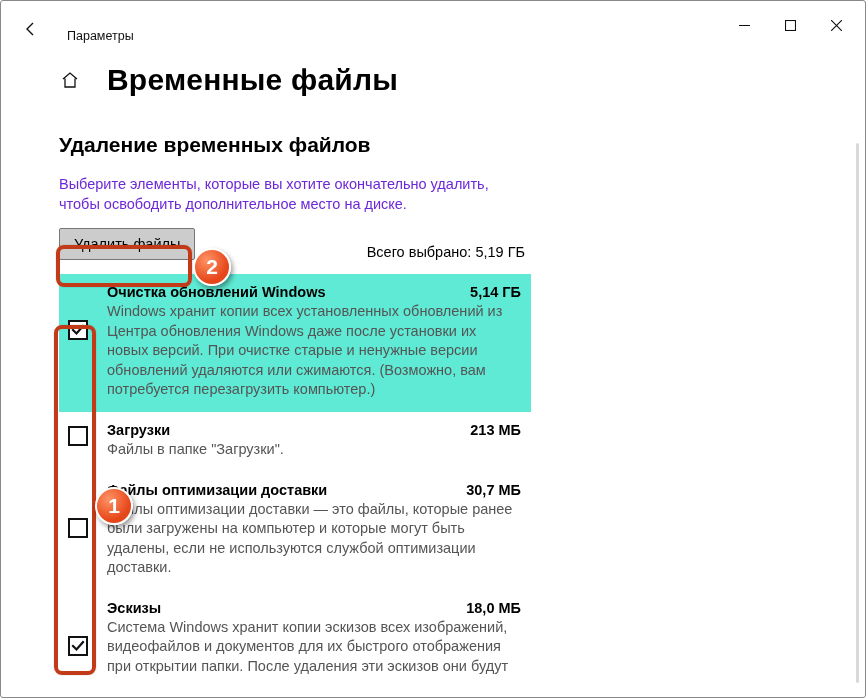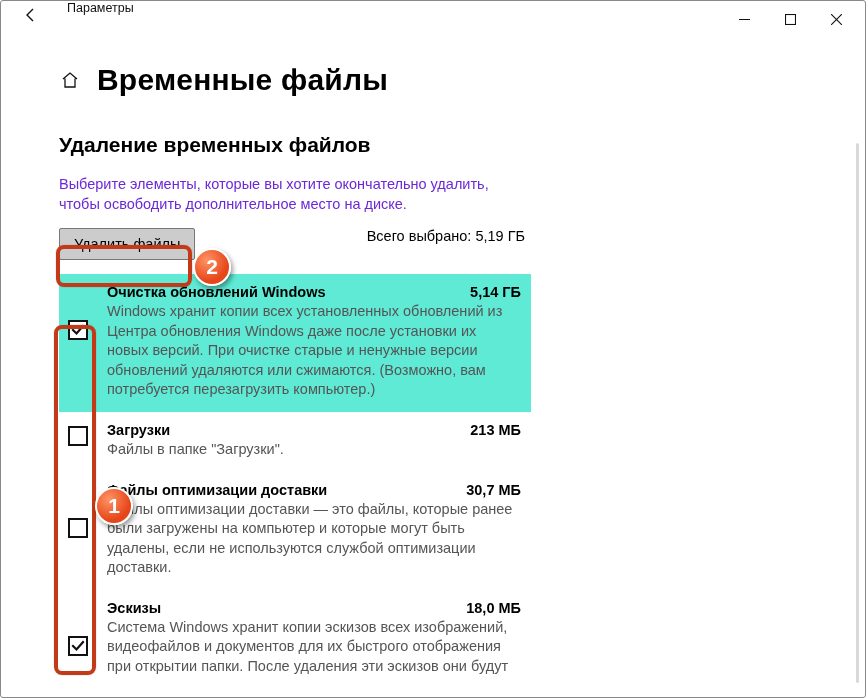--- a/index.html
+++ b/index.html
@@ -10,48 +10,48 @@
     height: 698px;
     overflow: hidden;
     position: relative;
     border: 1px solid #888;
     border-radius: 3px;
   }
   
   .titlebar {
     height: 42px;
     display: flex;
-    align-items: flex-start;
+    align-items: flex-end;
     padding: 0 6px 0 16px;
     font-size: 12.5px;
     color: #111;
   }
   .titlebar .back {
     width: 28px; height: 28px; display:flex;align-items:center;justify-content:center;
     margin-right: 22px;
   }
   .titlebar .back svg { width:16px;height:16px;stroke:#111;fill:none;stroke-width:1.4; }
   .titlebar .title { flex: 1; }
   .titlebar .winbtns { display:flex; gap: 0; }
   .winbtn { width:46px;height:36px;display:flex;align-items:center;justify-content:center; }
   .winbtn svg { width:11px;height:11px;stroke:#111;fill:none;stroke-width:1.1; }
   
   .pageheader {
     display:flex;align-items:center;
     padding: 20px 0 0 58px;
-    gap: 16px;
+    gap: 26px;
   }
   .homeicon { width:22px;height:22px;display:flex;align-items:center;justify-content:center;color:#111; }
   .homeicon svg { width:18px;height:18px;stroke:#111;fill:none;stroke-width:1.3; }
   .pagetitle { font-size: 30px; font-weight: 600; letter-spacing:0.2px; }
   
   .content { padding: 36px 0 0 58px; width: 530px; position:relative; }
   .section-title { font-size: 21px; font-weight:600; margin-bottom: 18px; }
   .intro { font-size: 14.5px; line-height: 1.35; color:#6d28d9; margin-bottom: 14px; }
-  .toprow { display:flex; align-items:flex-start; justify-content:space-between; margin-bottom: 14px; }
+  .toprow { display:flex; align-items:flex-end; justify-content:space-between; margin-bottom: 14px; }
   .delbtn {
     background:#ccc; border:1px solid #777; border-radius:2px;
     font-size:14.5px; padding: 7px 14px; cursor:pointer;
     font-family:inherit; color:#000;
   }
   .total { font-size:14.5px; margin-left:auto; padding-right:6px; }
   
   .item { display:flex; padding: 10px 10px 12px 4px; gap:14px; position:relative; }
   .item.highlight { background:#5eead4; }
   .item .cbwrap { width:30px; padding-top: 36px; display:flex;justify-content:center;align-items:flex-start; }

